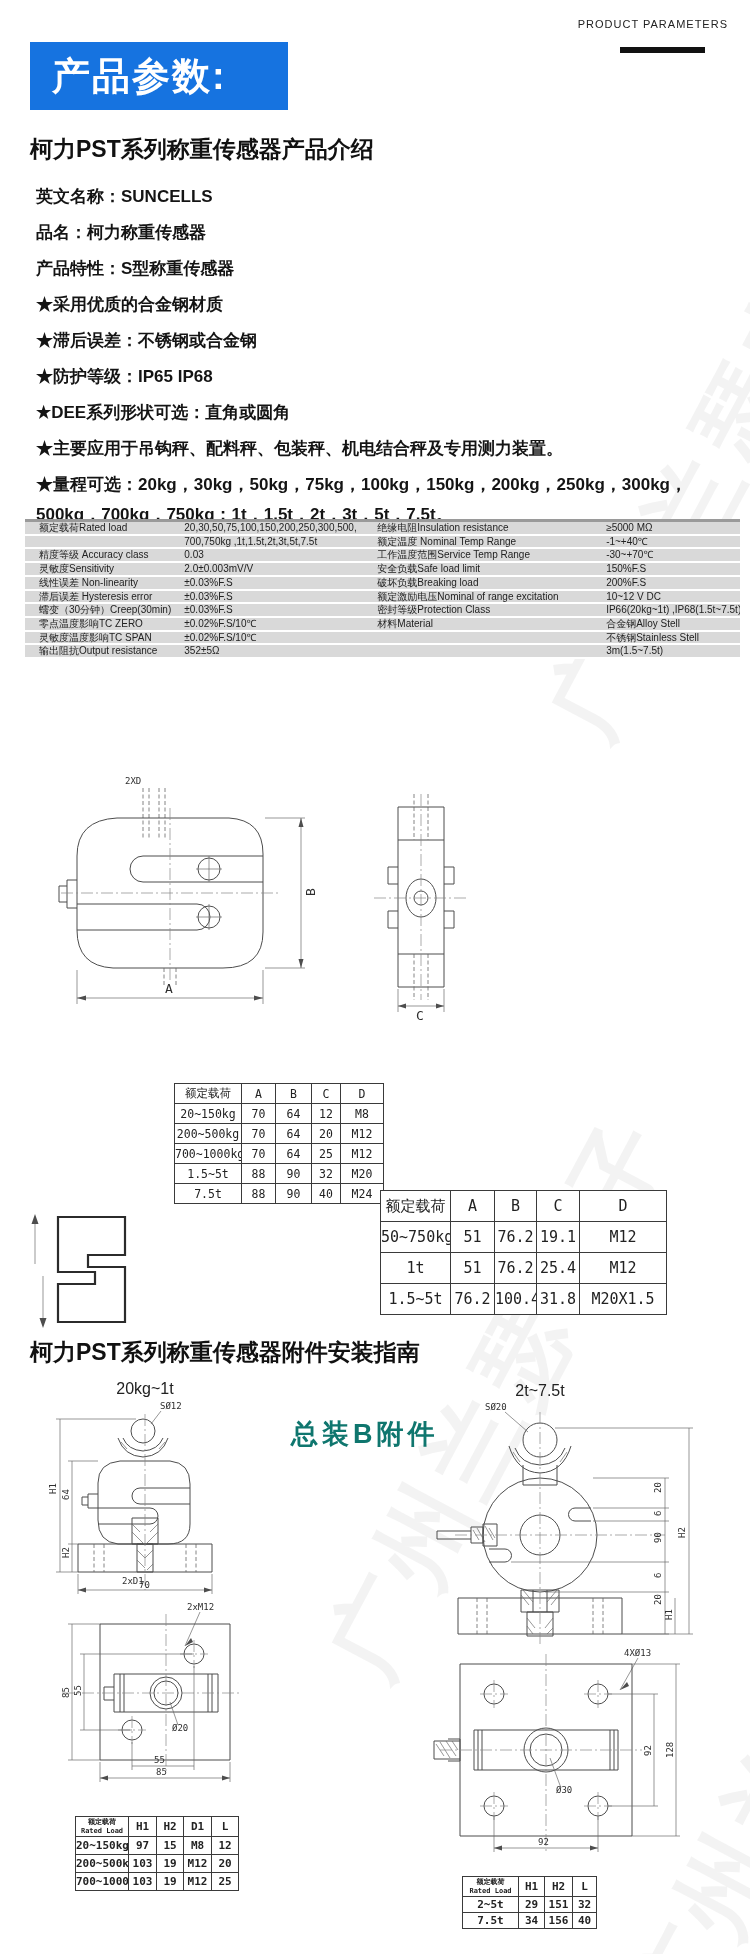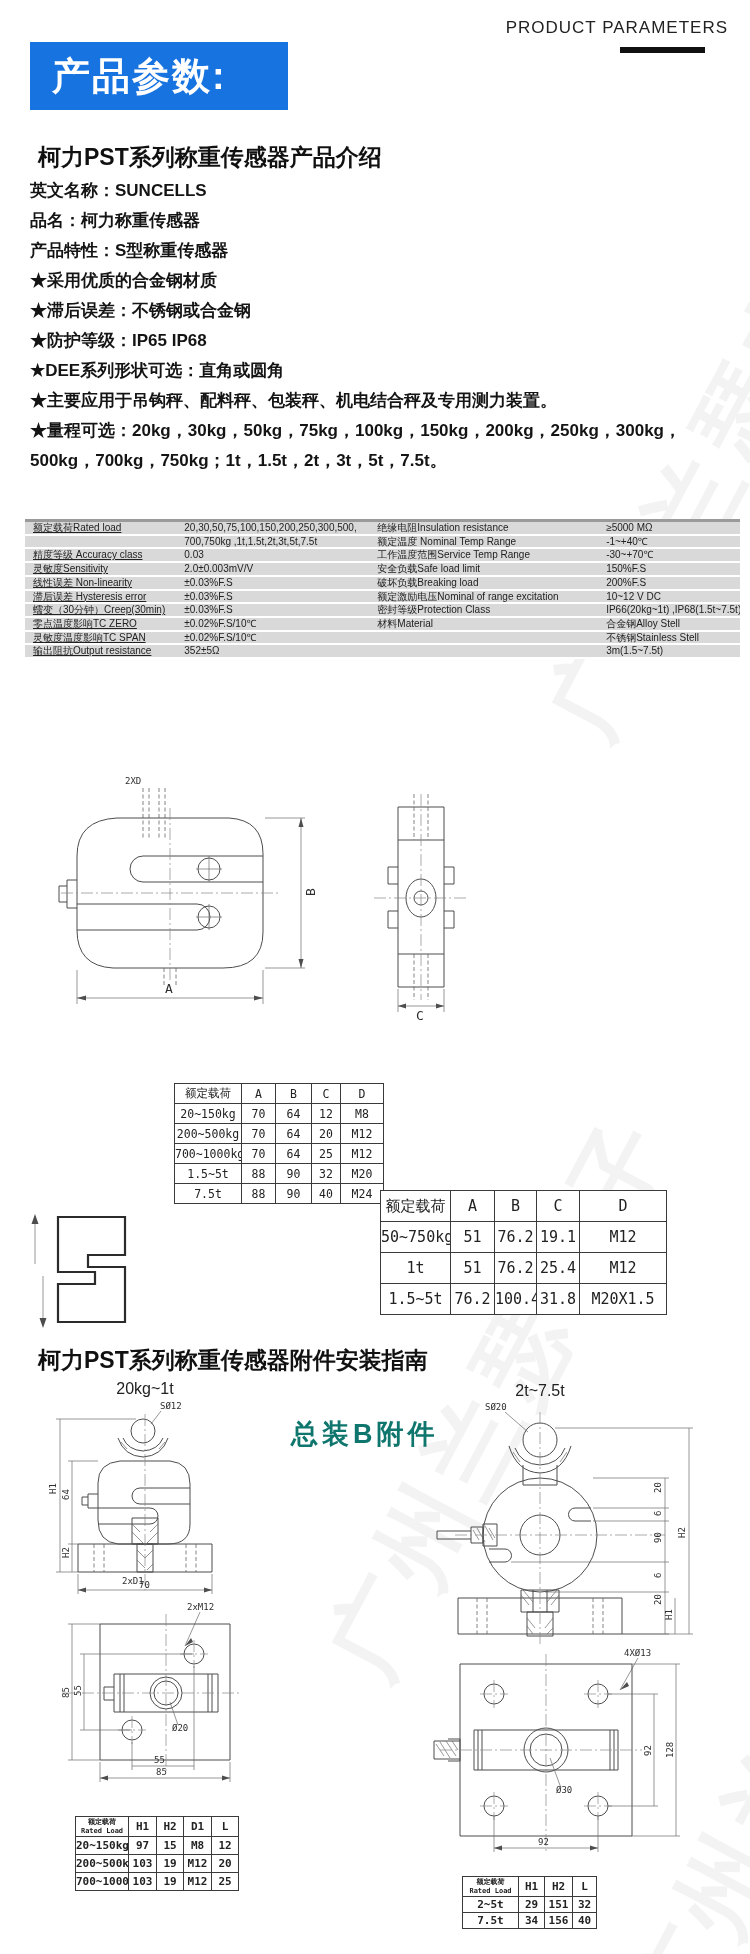--- a/index.html
+++ b/index.html
@@ -4,36 +4,36 @@
 <style>
   html,body{margin:0;padding:0;background:#fff;}
   .page{position:relative;width:750px;height:1954px;background:#fff;overflow:hidden;
         font-family:"Liberation Sans",sans-serif;color:#1a1a1a;}
   
   .wm{position:absolute;font-size:95px;font-weight:bold;letter-spacing:8px;
       color:rgba(125,125,125,0.09);white-space:nowrap;transform:rotate(-62deg);
       transform-origin:0 0;pointer-events:none;}
   #wm1{left:520px;top:700px;} #wm2{left:300px;top:1640px;} #wm3{left:600px;top:1990px;}
   
-  .ribbon-en{position:absolute;top:18px;right:22px;font-size:17px;letter-spacing:1px;color:#222;}
+  .ribbon-en{position:absolute;top:18px;right:22px;font-size:11px;letter-spacing:1px;color:#222;}
   .ribbon-bar{position:absolute;top:47px;right:45px;width:85px;height:6px;background:#111;}
   .badge{position:absolute;left:30px;top:42px;width:258px;height:68px;background:#1673e0;}
   .badge span{display:block;padding-left:22px;line-height:68px;font-size:38px;font-weight:bold;
       color:#fff;letter-spacing:2px;}
-  .sec-title{position:absolute;left:30px;margin:8px;font-size:23px;font-weight:bold;color:#111;}
+  .sec-title{position:absolute;left:30px;margin:0;font-size:23px;font-weight:bold;color:#111;}
   #t-intro{top:134px;} #t-tech{top:478px;} #t-dims{top:726px;} #t-acc{top:1337px;}
   
   .intro{position:absolute;left:30px;top:176px;width:700px;}
-  .intro p{margin:0;font-size:17px;font-weight:bold;line-height:30px;color:#141414;}
+  .intro p{margin:6px;font-size:17px;font-weight:bold;line-height:30px;color:#141414;}
   
   #tech-table{position:absolute;left:25px;top:519px;width:715px;border-collapse:collapse;
       border-top:3px solid #9a9a9a;table-layout:fixed;}
   #tech-table td{background:#d9d9d9;border-bottom:2px solid #fff;font-size:10px;color:#222;
       padding:0 2px;height:11.7px;line-height:11.7px;white-space:nowrap;overflow:hidden;}
-  #tech-table td:first-child{padding-left:8px;text-decoration:underline;}
+  #tech-table td:first-child{padding-left:14px;}
   
   .cad{position:absolute;border-collapse:collapse;table-layout:fixed;background:#fff;}
   .cad td{border:1px solid #3a3a3a;text-align:center;font-family:"DejaVu Sans Mono",monospace;
       color:#222;padding:0;overflow:hidden;white-space:pre-line;}
   #table1{left:174px;top:1083px;width:209px;} #table1 td{height:19px;font-size:11.5px;}
   #table2{left:380px;top:1190px;width:286px;} #table2 td{height:30px;font-size:15px;}
   #table-bl{left:75px;top:1816px;width:163px;} #table-bl td{height:17px;font-size:11px;font-weight:bold;}
   #table-br{left:462px;top:1876px;width:134px;} #table-br td{height:15px;font-size:11px;font-weight:bold;}
   #table-bl tr:first-child td,#table-br tr:first-child td{height:19px;}
   #table-bl tr:first-child td:first-child,#table-br tr:first-child td:first-child{font-size:7px;line-height:1.15;}

